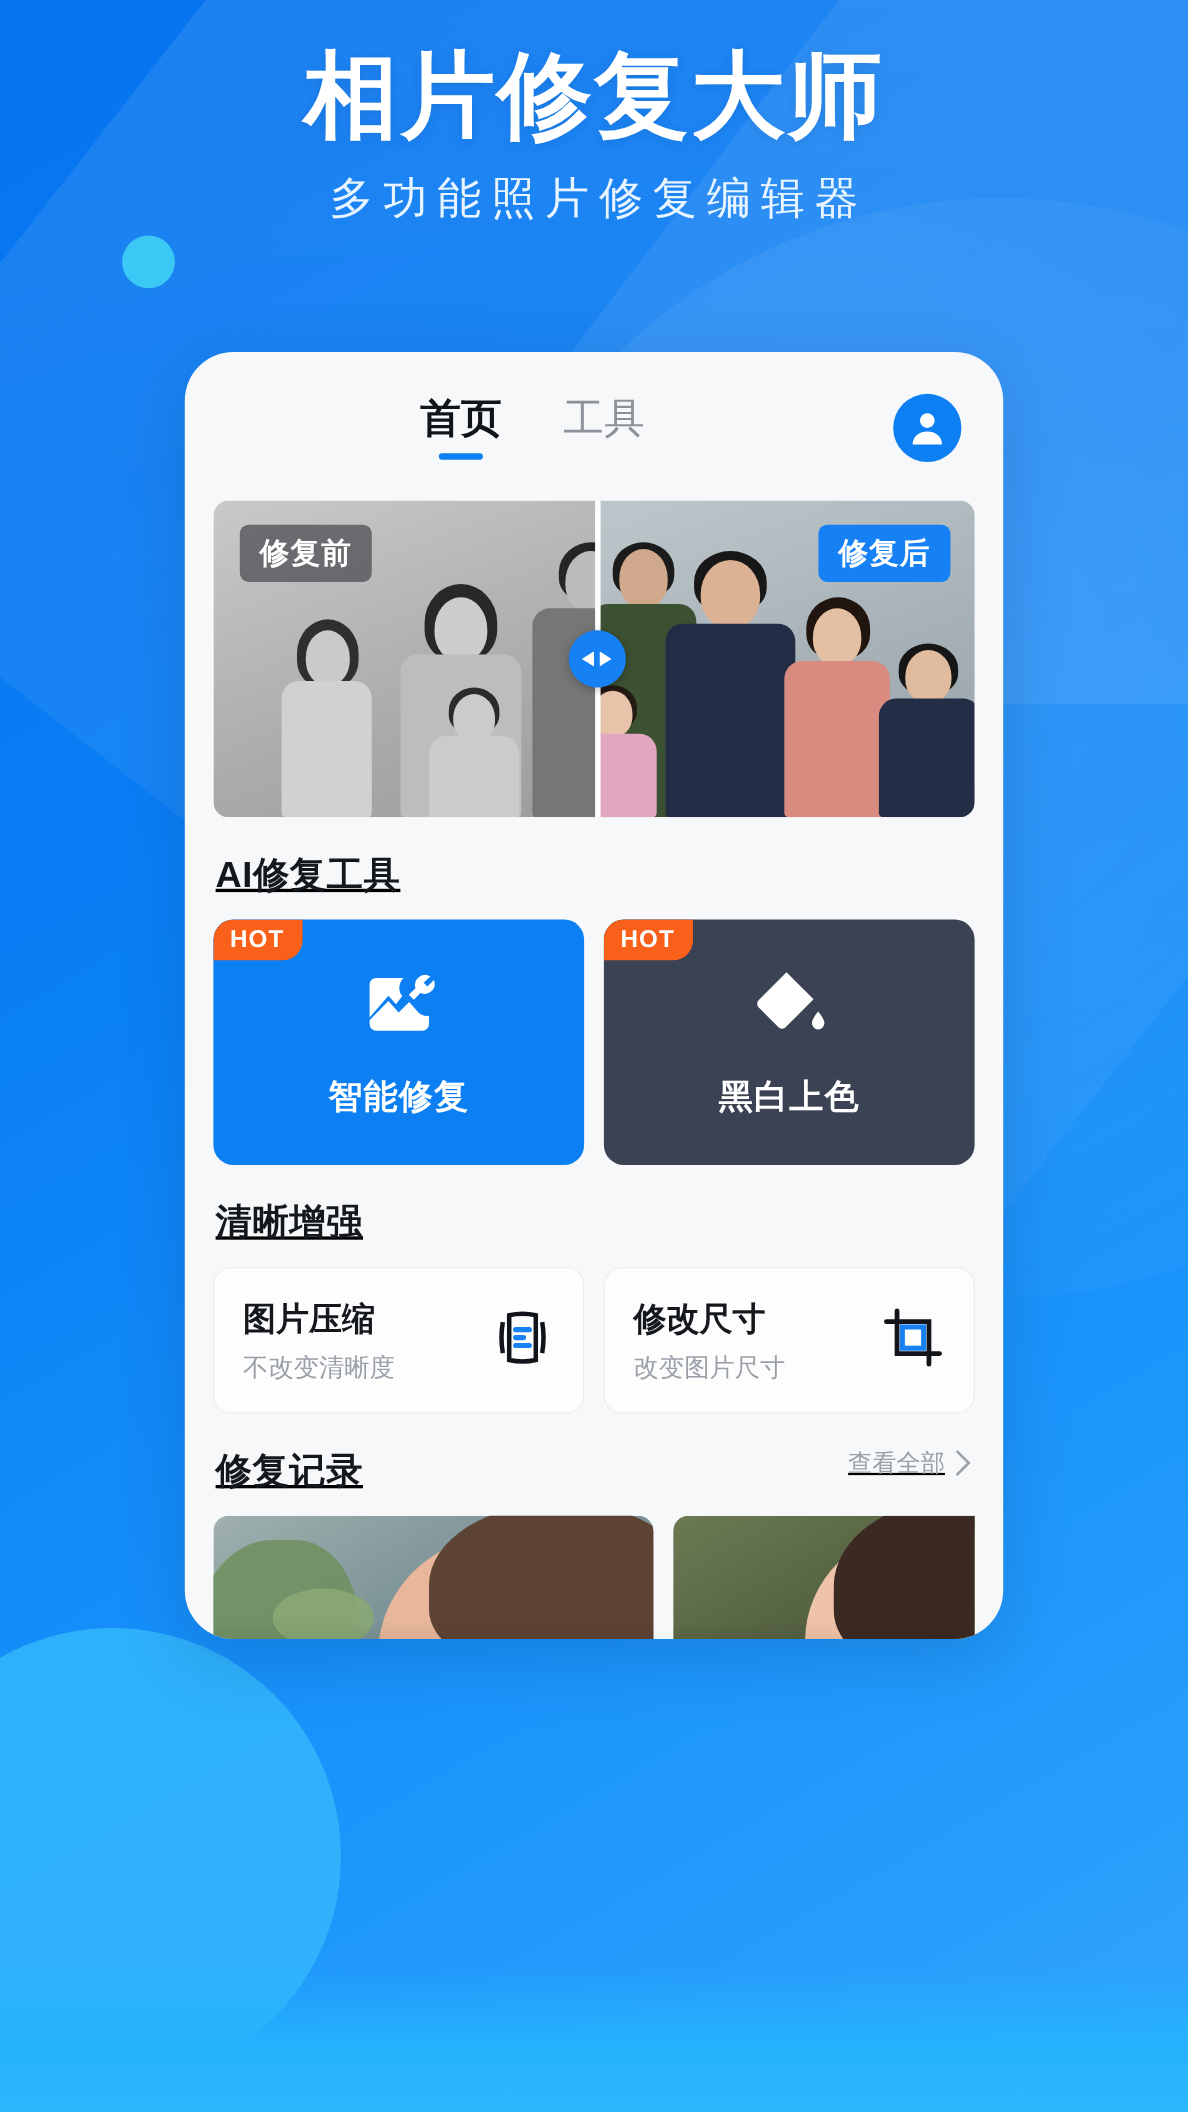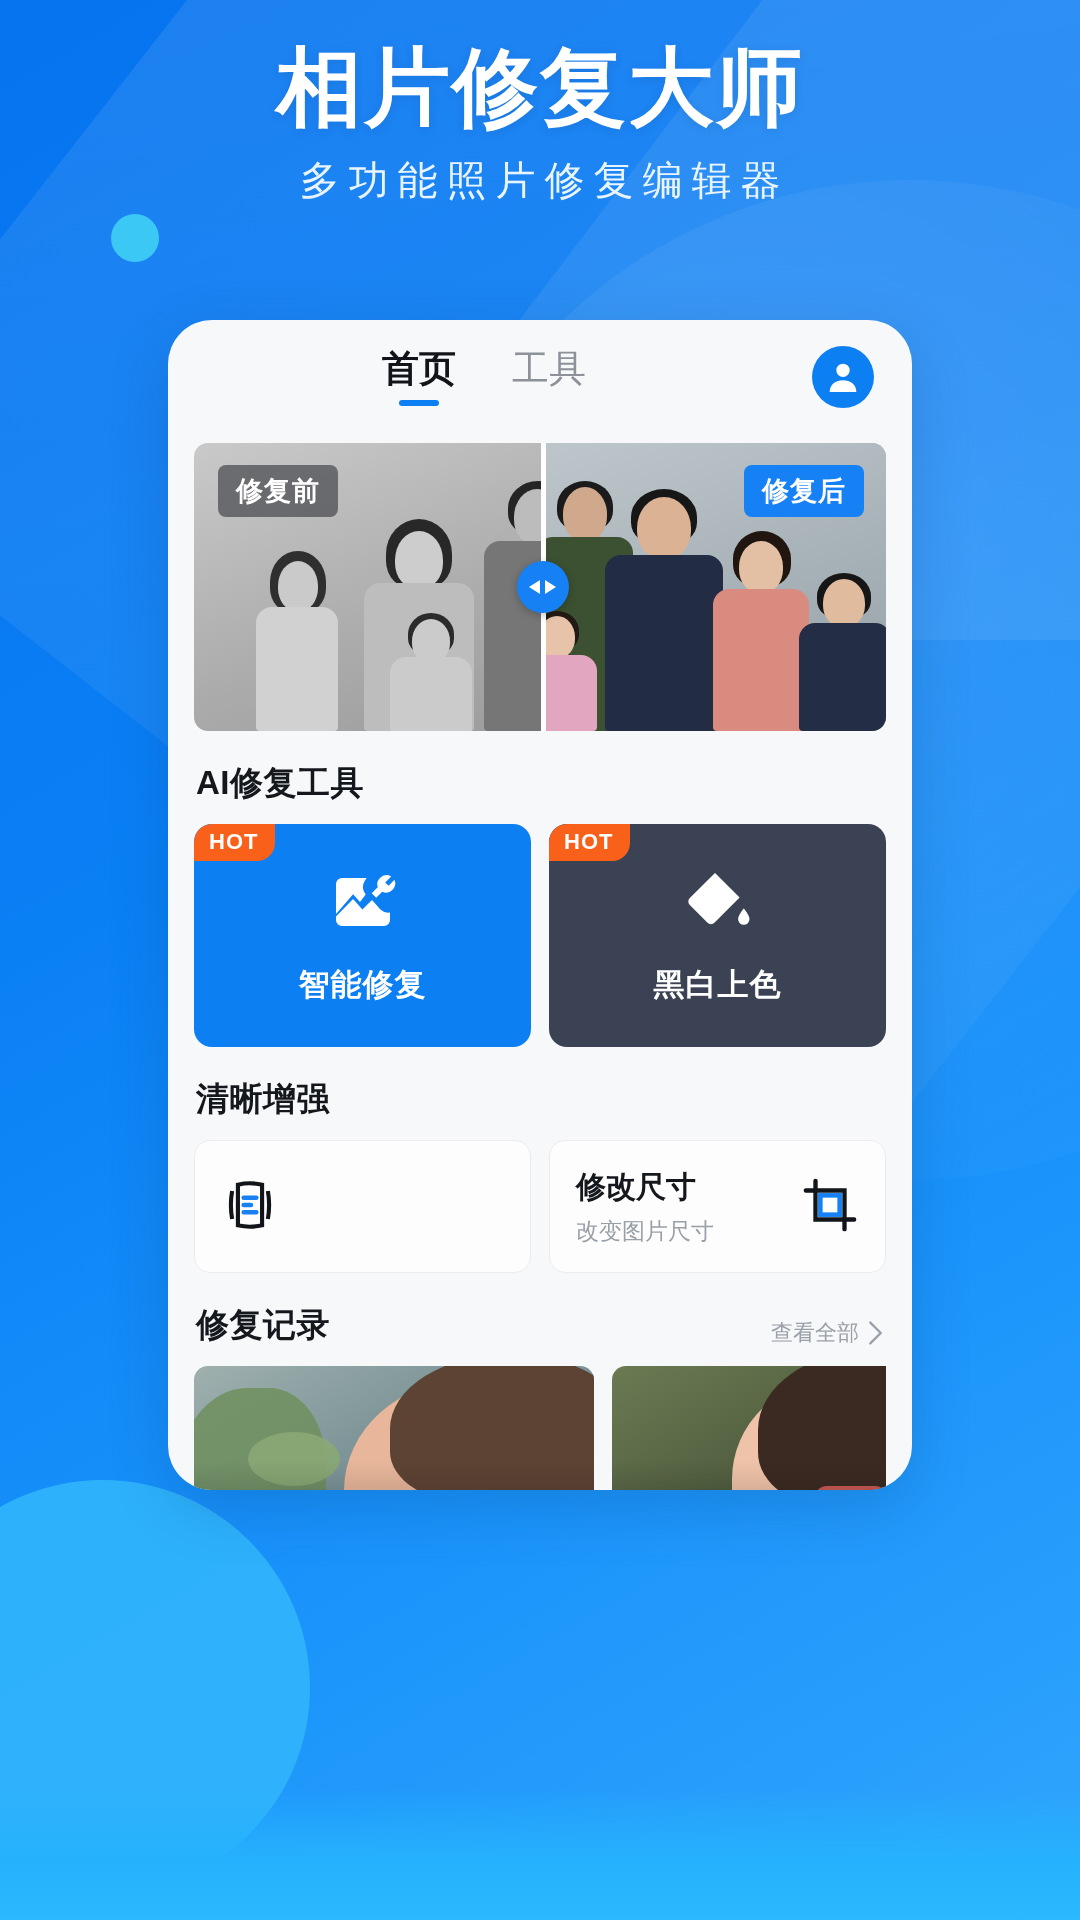--- a/index.html
+++ b/index.html
@@ -87,21 +87,21 @@
   #phone {
     position:absolute;
     left:168px; top:320px;
     width:744px; height:1170px;
     background:#f7f8fa;
     border-radius:44px 44px 44px 44px;
     box-shadow:0 18px 60px rgba(0,50,110,.20);
     overflow:hidden;
     z-index:5;
   }
-  .phone-inner { padding:4px 26px; }
+  .phone-inner { padding:16px 26px; }
 
   
   .tabbar {
     height:102px;
     display:flex; align-items:center;
     padding:0 8px;
     position:relative;
   }
   .tabs { display:flex; align-items:flex-end; gap:56px; margin-left:180px;}
   .tab { position:relative; padding-bottom:12px; }
@@ -162,22 +162,23 @@
     transform:translate(-50%,-50%);
     width:52px; height:52px; border-radius:50%;
     background:#1680f5;
     display:flex; align-items:center; justify-content:center; gap:5px;
     z-index:4;
     box-shadow:0 2px 8px rgba(0,0,0,.25);
   }
 
   
   .sec-head {
-    display:flex; align-items:flex-end; justify-content:space-between;
+    display:flex; align-items:flex-start; justify-content:space-between;
     margin:30px 2px 18px 2px;
+    text-decoration:underline;
   }
   .sec-title { font-size:33px; font-weight:bold; color:#14181d; letter-spacing:.5px; }
   .sec-more { font-size:22px; color:#9aa0a8; display:flex; align-items:center; gap:8px; }
 
   
   .ai-grid { display:flex; gap:18px; }
   .ai-card {
     position:relative;
     flex:1; height:223px;
     border-radius:18px;
@@ -372,20 +373,24 @@
         </span>
         <div class="ai-label">黑白上色</div>
       </div>
     </div>
 
     <div class="sec-head">
       <div class="sec-title">清晰增强</div>
     </div>
     <div class="edit-grid">
       <div class="edit-card">
+        <div>
+          <div class="t1">图片压缩</div>
+          <div class="t2">不改变清晰度</div>
+        </div>
         <span>
           <svg width="58" height="58" viewBox="0 0 24 24" fill="none" stroke="#111418" stroke-width="1.7">
             <path d="M7 3.6c3.5-.8 6.5-.8 10 0v16.8c-3.5.8-6.5.8-10 0z"></path>
             <path d="M4.6 6.2c-.7 4-.7 7.6 0 11.6M19.4 6.2c.7 4 .7 7.6 0 11.6"></path>
             <path d="M9.4 9h5.2M9.4 12h3M9.4 15h5.2" stroke="#1780f2" stroke-width="1.9" stroke-linecap="round"></path>
           </svg>
         </span>
       </div>
       <div class="edit-card">
         <div>

